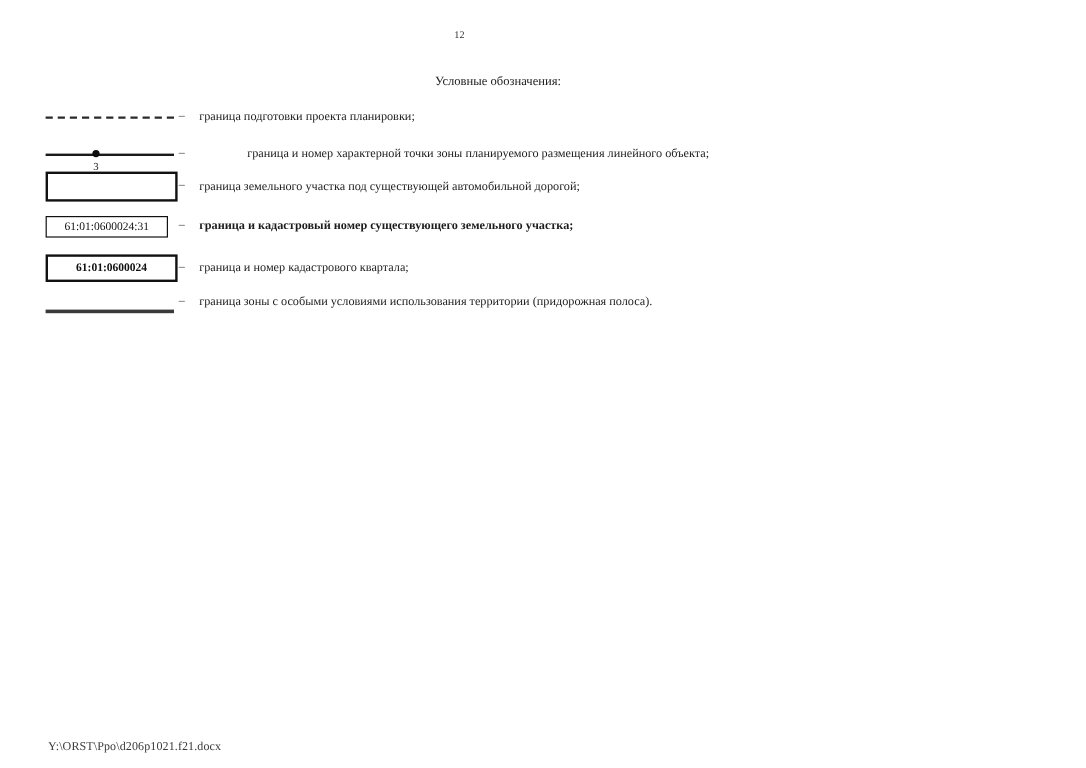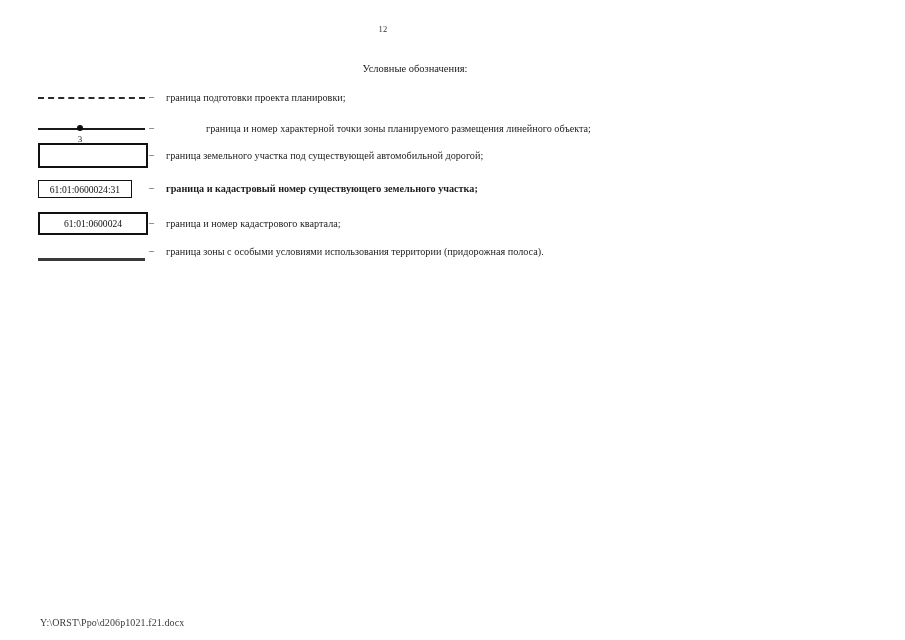--- a/index.html
+++ b/index.html
@@ -126,32 +126,32 @@
     color: #111;
   }
   .box-road {
     top: 2px;
     width: 110px;
     height: 25px;
     border: 2.2px solid #111;
   }
   .box-parcel {
     top: 3px;
-    width: 94px;
+    width: 102px;
     height: 18px;
     border: 1.1px solid #111;
     font-size: 9.6px;
   }
   .box-quarter {
     top: 2px;
     width: 110px;
     height: 23px;
     border: 2.2px solid #111;
     font-size: 9.6px;
-    font-weight: normal;
+    font-weight: bold;
   }
 
   
   .thick-line {
     position: absolute;
     top: 18px;
     left: 0;
     width: 107px;
     height: 0;
     border-top: 3px solid #3a3a3a;

